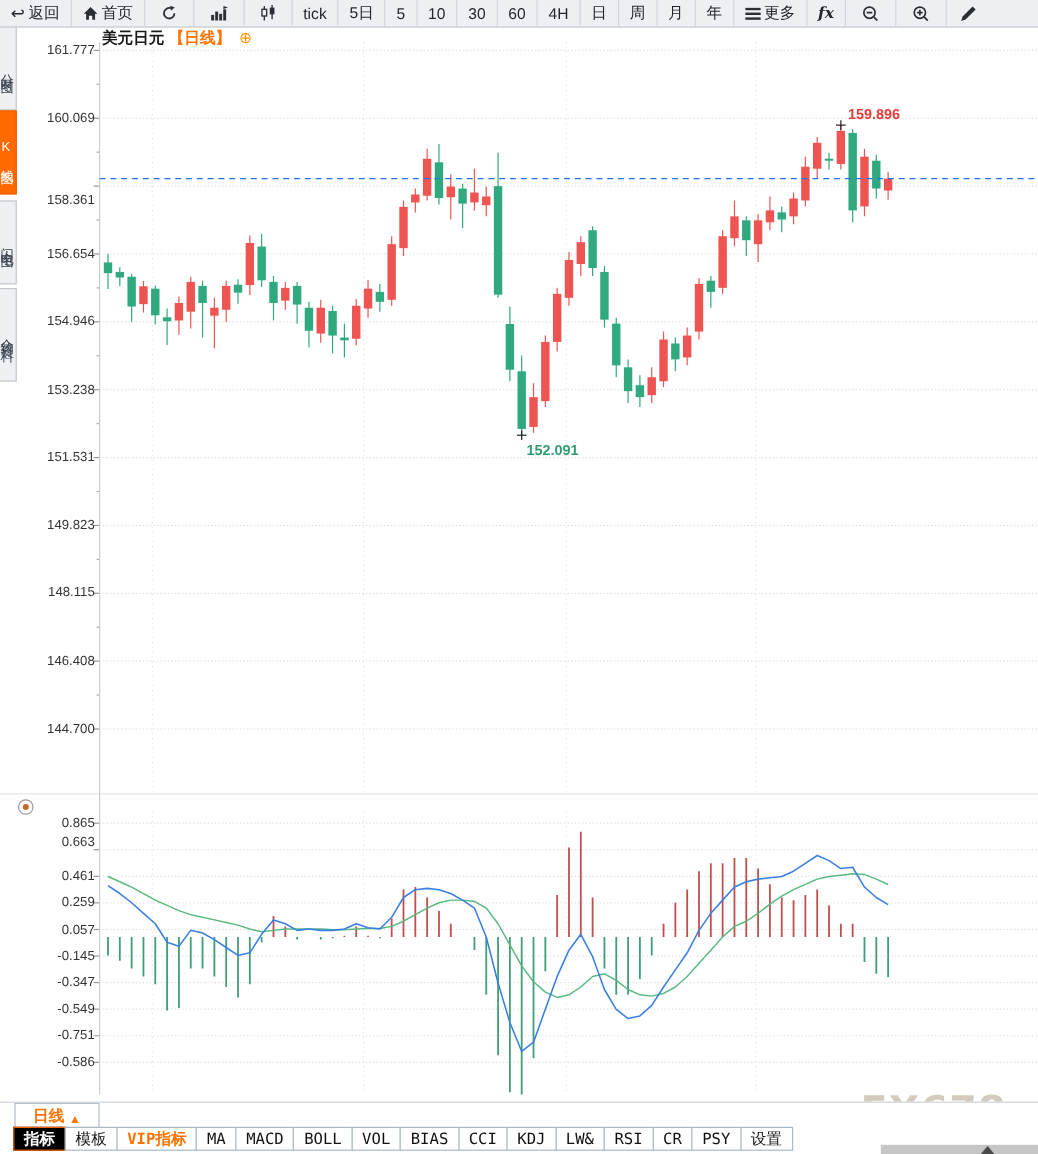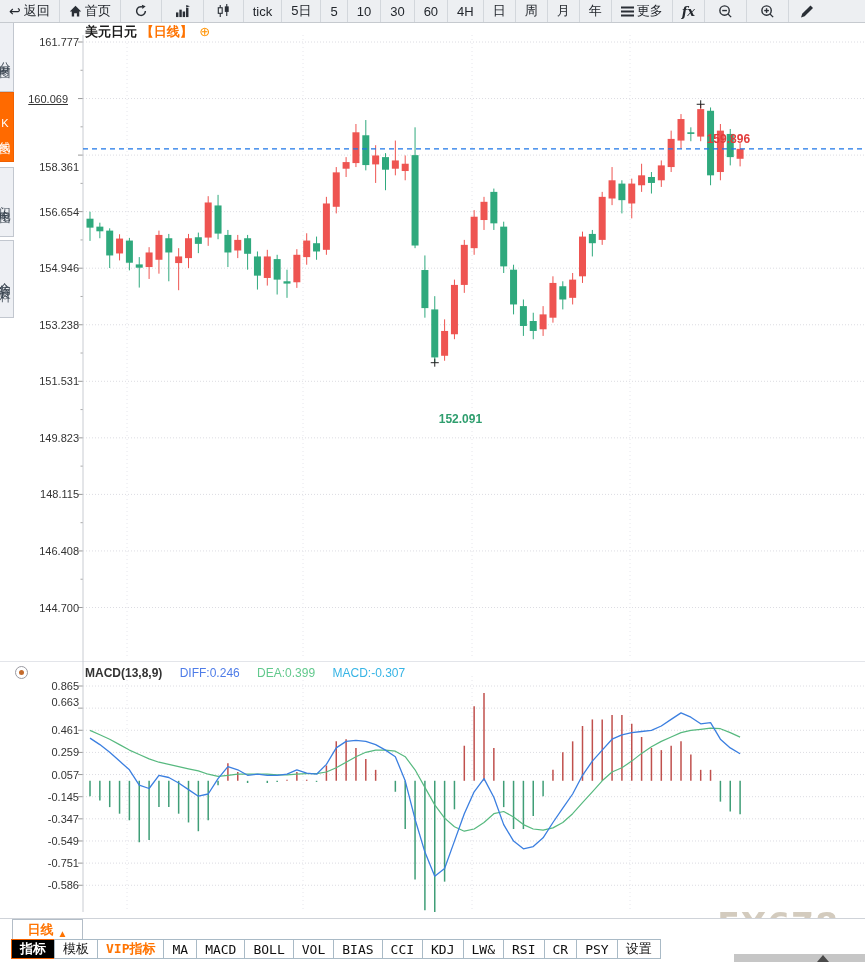--- a/index.html
+++ b/index.html
@@ -26,21 +26,21 @@
   .chart-title .plus{color:#ff9100;font-weight:normal;font-size:13px;margin-left:3px;}
   .macd-head{position:absolute;left:85px;top:666px;font-size:12px;z-index:4;white-space:nowrap;}
   .macd-head span{margin-right:14px;}
   .mh-name{color:#333;font-weight:bold;}
   .mh-diff{color:#4e7ce8;}
   .mh-dea{color:#62c98d;}
   .mh-macd{color:#36b4e5;}
   
   .ytick{position:absolute;width:46px;text-align:right;font-size:11px;color:#333;z-index:3;}
   .xlabel{position:absolute;width:64px;text-align:center;font-size:12px;font-weight:bold;color:#16181c;z-index:3;}
-  .anno{position:absolute;font-size:12px;font-weight:bold;z-index:3;white-space:nowrap;margin-top:44px;}
+  .anno{position:absolute;font-size:12px;font-weight:bold;z-index:3;white-space:nowrap;}
   
   .axis-row{position:absolute;left:0;top:918px;width:865px;height:21px;background:#fff;
     border-top:1px solid #cfd3d9;z-index:4;}
   .period-box{position:absolute;left:12px;top:919px;width:69px;height:19px;border:1px solid #b3bdc7;
     background:#fff;color:#ff7300;font-weight:bold;font-size:13px;display:flex;align-items:flex-end;
     justify-content:center;gap:4px;z-index:5;cursor:pointer;}
   .tab-row{position:absolute;left:12px;top:939px;height:20px;display:flex;z-index:5;}
   .b-tab{height:18px;border:1px solid #a9bac6;margin-left:-1px;background:#fff;color:#111;
     display:flex;align-items:center;padding:0 8px;font-size:13px;cursor:pointer;
     font-family:"DejaVu Sans Mono","DejaVu Sans",monospace;}
@@ -191,26 +191,20 @@
   <div class="side-tab" style="top:240px;height:76px;">
       <span>合约资料</span>
     </div>
 
   <div class="chart-title">
     <span class="sym">美元日元</span>
     <span class="per">【日线】</span>
     <span class="plus">⊕</span>
   </div>
 
-  <div class="macd-head">
-    <span class="mh-name">MACD(13,8,9)</span>
-    <span class="mh-diff">DIFF:0.246</span>
-    <span class="mh-dea">DEA:0.399</span>
-    <span class="mh-macd">MACD:-0.307</span>
-  </div>
 
   <div class="ind-icon"></div>
   <div class="pane-divider"></div>
 
   <svg id="plot" width="865" height="962">
       <defs>
         <clipPath id="cm">
           <rect x="83" y="30" width="782" height="628"></rect>
         </clipPath>
         <clipPath id="cq">
@@ -484,21 +478,21 @@
         <line x1="710.55" y1="780.8074257425743" x2="710.55" y2="769.8470297029703" stroke="#c0504d" stroke-width="1.5"></line>
         <line x1="720.4" y1="780.8074257425743" x2="720.4" y2="801.6321782178218" stroke="#3f9e77" stroke-width="1.5"></line>
         <line x1="730.25" y1="780.8074257425743" x2="730.25" y2="811.4965346534653" stroke="#3f9e77" stroke-width="1.5"></line>
         <line x1="740.1" y1="780.8074257425743" x2="740.1" y2="814.3462376237624" stroke="#3f9e77" stroke-width="1.5"></line>
         <polyline points="90,730.4 99.85,734.8 109.7,739.2 119.55,744.6 129.4,750.1 139.25,754.5 149.1,758.9 158.95,762.2 168.8,764.4 178.64999999999998,766.6 188.5,768.8 198.35,770.9 208.2,774.2 218.04999999999998,776.4 227.9,775.3 237.75,774.2 247.6,774.2 257.45,774.2 267.29999999999995,774.2 277.15,774.8 287,774.8 296.85,774.2 306.7,773.7 316.54999999999995,773.7 326.4,772.0 336.25,767.7 346.09999999999997,762.2 355.95,756.7 365.8,752.3 375.65,750.1 385.5,750.1 395.34999999999997,751.2 405.2,756.7 415.05,769.8 424.9,787.4 434.75,804.9 444.59999999999997,818.1 454.45,826.8 464.3,831.2 474.15,829.0 484,822.5 493.84999999999997,813.7 503.7,811.5 513.55,817.0 523.4,824.6 533.25,829.0 543.0999999999999,830.1 552.95,827.9 562.8,822.5 572.65,813.7 582.5,802.7 592.3499999999999,791.8 602.1999999999999,780.8 612.05,772.0 621.9,767.7 631.75,761.1 641.6,753.4 651.4499999999999,746.8 661.3,741.4 671.15,737.0 681,732.6 690.85,730.4 700.6999999999999,729.3 710.55,728.2 720.4,728.7 730.25,732.6 740.1,737.1" fill="none" stroke="#57b97f" stroke-width="1.2" stroke-linejoin="round"></polyline>
         <polyline points="90,738.1 99.85,744.6 109.7,752.3 119.55,761.1 129.4,769.8 139.25,785.2 149.1,788.5 158.95,775.3 168.8,777.5 178.64999999999998,783.0 188.5,789.6 198.35,796.2 208.2,794.0 218.04999999999998,778.6 227.9,766.6 237.75,769.8 247.6,775.3 257.45,774.2 267.29999999999995,775.3 277.15,775.3 287,774.2 296.85,769.8 306.7,773.1 316.54999999999995,774.2 326.4,764.4 336.25,747.9 346.09999999999997,741.4 355.95,740.3 365.8,741.4 375.65,744.6 385.5,750.1 395.34999999999997,756.7 405.2,780.8 415.05,819.2 424.9,852.1 434.75,876.2 444.59999999999997,868.5 454.45,841.1 464.3,813.7 474.15,791.8 484,778.6 493.84999999999997,797.2 503.7,824.6 513.55,841.1 523.4,848.8 533.25,846.6 543.0999999999999,837.8 552.95,822.5 562.8,808.2 572.65,794.0 582.5,775.3 592.3499999999999,761.1 602.1999999999999,750.1 612.05,739.2 621.9,734.8 631.75,732.6 641.6,731.5 651.4499999999999,730.4 661.3,726.0 671.15,719.4 681,712.9 690.85,717.2 700.6999999999999,723.8 710.55,722.7 720.4,739.2 730.25,747.9 740.1,753.8" fill="none" stroke="#3b7fe0" stroke-width="1.3" stroke-linejoin="round"></polyline>
       </g>
     </svg>
   <div id="labels">
       <span class="ytick" style="left: 33px; top: 36px; color: rgb(51, 51, 51);">161.777</span>
-      <span class="ytick" style="left: 22px; top: 92.55px; color: rgb(51, 51, 51); text-decoration: underline;">160.069</span>
+      <span class="ytick" style="left: 33px; top: 92.55px; color: rgb(51, 51, 51);">160.069</span>
       <span class="ytick" style="left: 33px; top: 161px; color: rgb(51, 51, 51);">158.361</span>
       <span class="ytick" style="left: 33px; top: 205.65px; color: rgb(51, 51, 51);">156.654</span>
       <span class="ytick" style="left: 33px; top: 262.2px; color: rgb(51, 51, 51);">154.946</span>
       <span class="ytick" style="left: 33px; top: 318.75px; color: rgb(51, 51, 51);">153.238</span>
       <span class="ytick" style="left: 33px; top: 375.3px; color: rgb(51, 51, 51);">151.531</span>
       <span class="ytick" style="left: 33px; top: 431.85px; color: rgb(51, 51, 51);">149.823</span>
       <span class="ytick" style="left: 33px; top: 488.4px; color: rgb(51, 51, 51);">148.115</span>
       <span class="ytick" style="left: 33px; top: 544.95px; color: rgb(51, 51, 51);">146.408</span>
       <span class="ytick" style="left: 33px; top: 601.5px; color: rgb(51, 51, 51);">144.700</span>
       <span class="ytick" style="left: 33px; top: 680px; color: rgb(51, 51, 51);">0.865</span>

